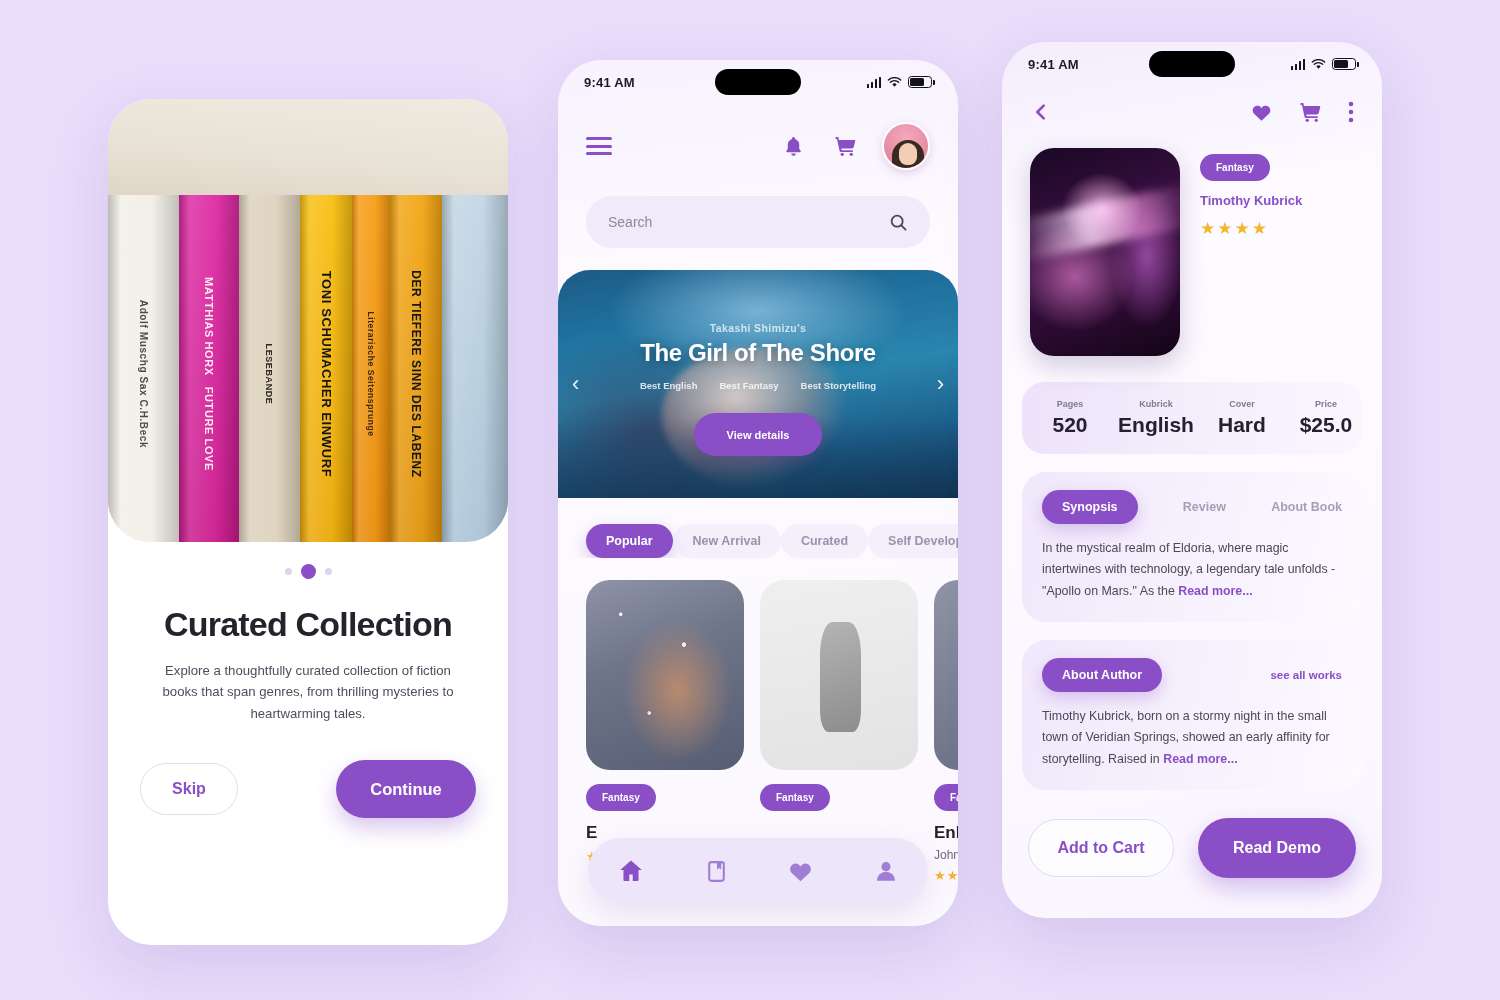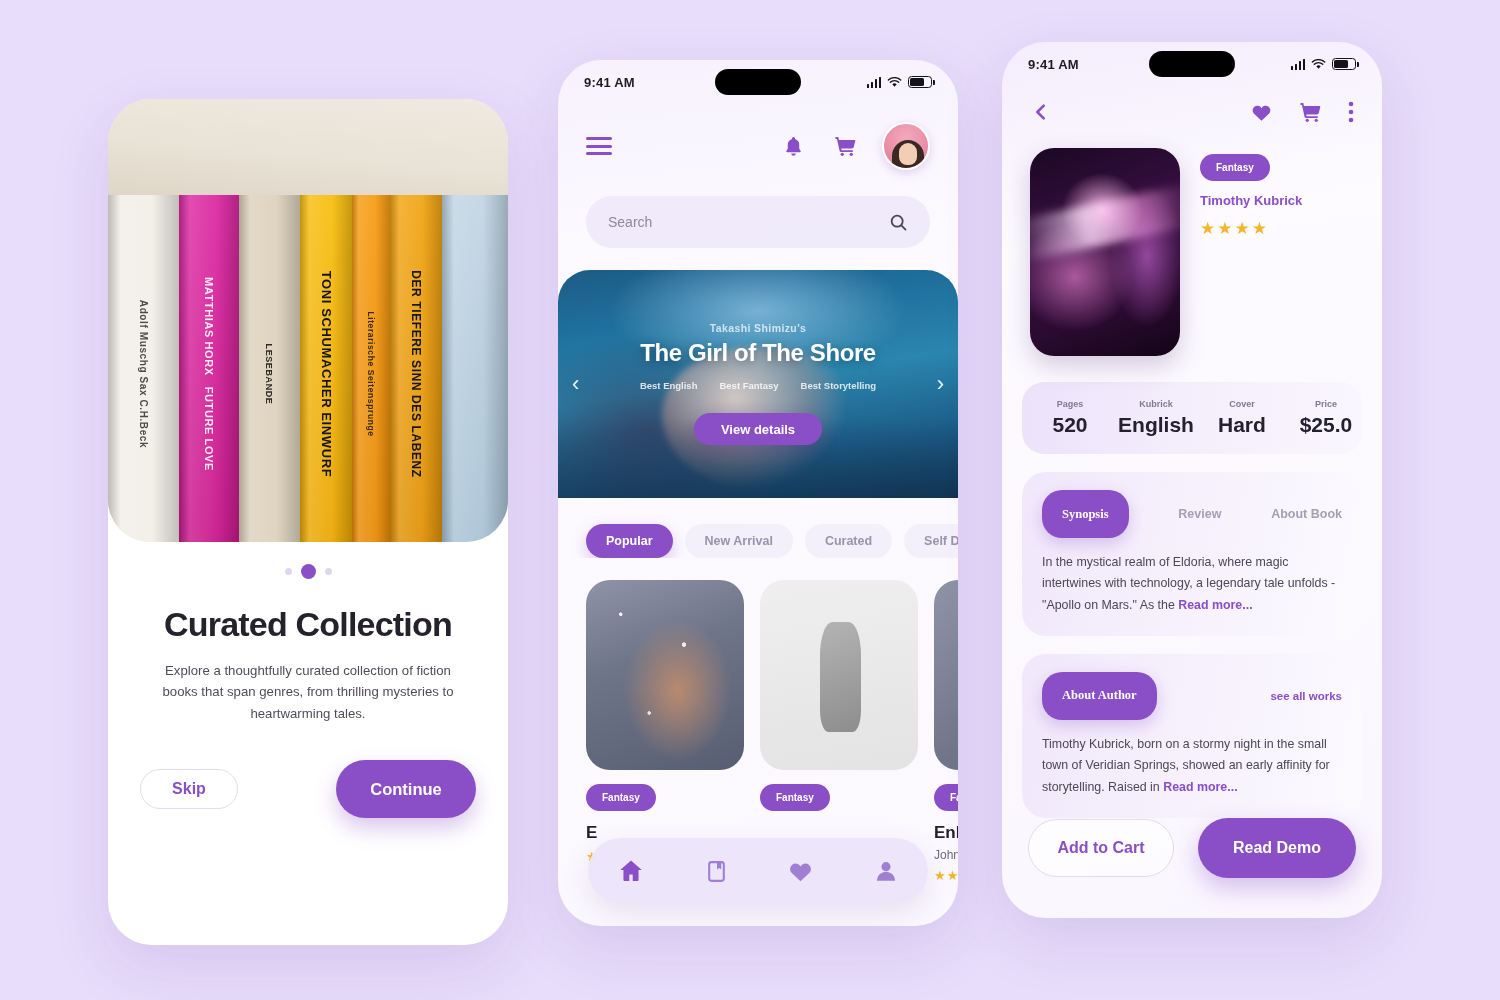--- a/index.html
+++ b/index.html
@@ -65,21 +65,21 @@
      white-space:nowrap; font-size:11px; letter-spacing:.6px; font-weight:700; }
   .p1-dots { display:flex; gap:9px; justify-content:center; align-items:center; margin-top:22px; }
   .p1-dots i { width:7px; height:7px; border-radius:50%; background:#ded5ee; display:block; }
   .p1-dots i.on { width:15px; height:15px; background:#8a4fc6; }
   .p1-title { text-align:center; font-size:34px; font-weight:800; color:#26222c;
               margin-top:26px; letter-spacing:-.8px; }
   .p1-sub { text-align:center; font-size:13.2px; line-height:1.62; color:#514c5c;
             margin:16px 38px 0; font-weight:500; }
   .p1-actions { display:flex; align-items:center; justify-content:space-between;
                 padding: 0 32px; margin-top: 36px; }
-  .btn-skip { width:98px; height:40px; border-radius:30px; border:1.4px solid #e3dcf0;
+  .btn-skip { width:98px; height:52px; border-radius:30px; border:1.4px solid #e3dcf0;
               background:#fff; color:#8a4fc6; font-size:16px; font-weight:700;
               display:flex; align-items:center; justify-content:center; }
   .btn-continue { width:140px; height:58px; border-radius:32px; background:#8a4fc6;
               color:#fff; font-size:16.5px; font-weight:700;
               display:flex; align-items:center; justify-content:center;
               box-shadow:0 10px 22px rgba(138,79,198,.32); }
 
   
   .p2-topbar { display:flex; align-items:center; padding: 18px 28px 0; gap: 0; }
   .hamburger { width:26px; display:flex; flex-direction:column; gap:4.5px; }
@@ -112,29 +112,29 @@
       background:radial-gradient(ellipse at 40% 35%, rgba(240,215,205,.85) 0%, rgba(210,160,150,.45) 45%, rgba(0,0,0,0) 72%);
       filter: blur(3px); }
   .banner-sh { position:absolute; left:0; right:0; bottom:0; height:80px;
       background:linear-gradient(180deg,rgba(0,0,0,0) 0%,rgba(18,40,62,.45) 100%); }
   .banner-content { position:absolute; left:0; right:0; top:52px; text-align:center; }
   .banner-kicker { font-size:10.5px; color:rgba(255,255,255,.72); font-weight:600; letter-spacing:.4px; }
   .banner-title { font-size:24px; font-weight:800; color:#fff; margin-top:5px;
       text-shadow:0 2px 10px rgba(0,0,0,.35); letter-spacing:-.4px; }
   .banner-tags { display:flex; justify-content:center; gap:22px; margin-top:13px; }
   .banner-tags span { font-size:9.5px; color:rgba(255,255,255,.82); font-weight:700; }
-  .banner-cta { margin: 22px auto 14px; width: 128px; height: 32px; border-radius:22px;
-      background:#8a4fc6; color:#fff; font-size:13px; font-weight:700;
+  .banner-cta { margin: 22px auto 14px; width: 128px; height: 43px; border-radius:22px;
+      background:#8a4fc6; color:#fff; font-size:11px; font-weight:700;
       display:flex; align-items:center; justify-content:center;
       box-shadow:0 6px 16px rgba(80,40,130,.3); }
   .banner-arrow { position:absolute; top:50%; transform:translateY(-50%);
       color:rgba(255,255,255,.9); font-size:22px; font-weight:300; }
   .banner-arrow.l { left: 14px; } .banner-arrow.r { right: 14px; }
 
-  .chips { display:flex; gap:12px; padding: 26px 0 0 28px; overflow:hidden; }
+  .chips { display:flex; padding: 26px 0 0 28px; overflow:hidden; }
   .chip { height:34px; padding:0 20px; border-radius:20px; display:flex; align-items:center;
       font-size:12.5px; font-weight:700; color:#9a94ab; background:rgba(238,232,249,.62);
       white-space:nowrap; }
   .chip.on { background:#8a4fc6; color:#fff; box-shadow:0 6px 16px rgba(138,79,198,.3); }
 
   .cards { display:flex; gap:16px; padding: 22px 0 0 28px; }
   .card { width:158px; flex:0 0 158px; }
   .card-img { width:158px; height:190px; border-radius:24px; overflow:hidden; position:relative; }
   .ci-a { background:
       radial-gradient(circle at 22% 18%, rgba(255,255,255,.9) 0 1.5px, transparent 2px),
@@ -186,23 +186,23 @@
   .stats { margin: 26px 20px 0; height:72px; border-radius:22px;
       background:linear-gradient(90deg,#ece2fa 0%,#f4eefc 48%,#faf6fe 100%);
       display:flex; align-items:center; }
   .stat { flex:1; text-align:center;margin-left:12px; }
   .stat .k { font-size:9px; color:#7f7a92; font-weight:600; }
   .stat .v { font-size:21px; font-weight:800; color:#242030; margin-top:4px; }
 
   .panel { margin: 18px 20px 0; border-radius:24px; padding: 18px 20px 20px;
       background:linear-gradient(100deg,#f0e8fb 0%,#f7f2fd 55%,#fcfaff 100%); }
   .panel-head { display:flex; align-items:center; }
-  .pill { display:inline-flex; align-items:center; height:48px; padding:0 20px;
+  .pill { display:inline-flex; align-items:center; height:34px; padding:0 20px;
       border-radius:20px; background:#8a4fc6; color:#fff; font-size:12.5px; font-weight:700;
-      box-shadow:0 6px 16px rgba(138,79,198,.28);font-family:Liberation Serif, serif; }
+      box-shadow:0 6px 16px rgba(138,79,198,.28); }
   .tab-muted { font-size:12.5px; color:#a49fb5; font-weight:600; }
   .panel-head .sp { flex:1; }
   .panel p { font-size:12.4px; line-height:1.72; color:#4c4758; margin-top:14px; font-weight:500; }
   .link { color:#8a4fc6; font-weight:600; }
   .see-all { font-size:11.5px; color:#8a4fc6; font-weight:600; }
 
   .p3-actions { position:absolute; left:26px; right:26px; bottom:40px;
       display:flex; align-items:center; justify-content:space-between; }
   .btn-cart { width:146px; height:58px; border-radius:32px; border:1.5px solid #e2d9f2;
       background:rgba(255,255,255,.6); color:#8a4fc6; font-size:16px; font-weight:700;

